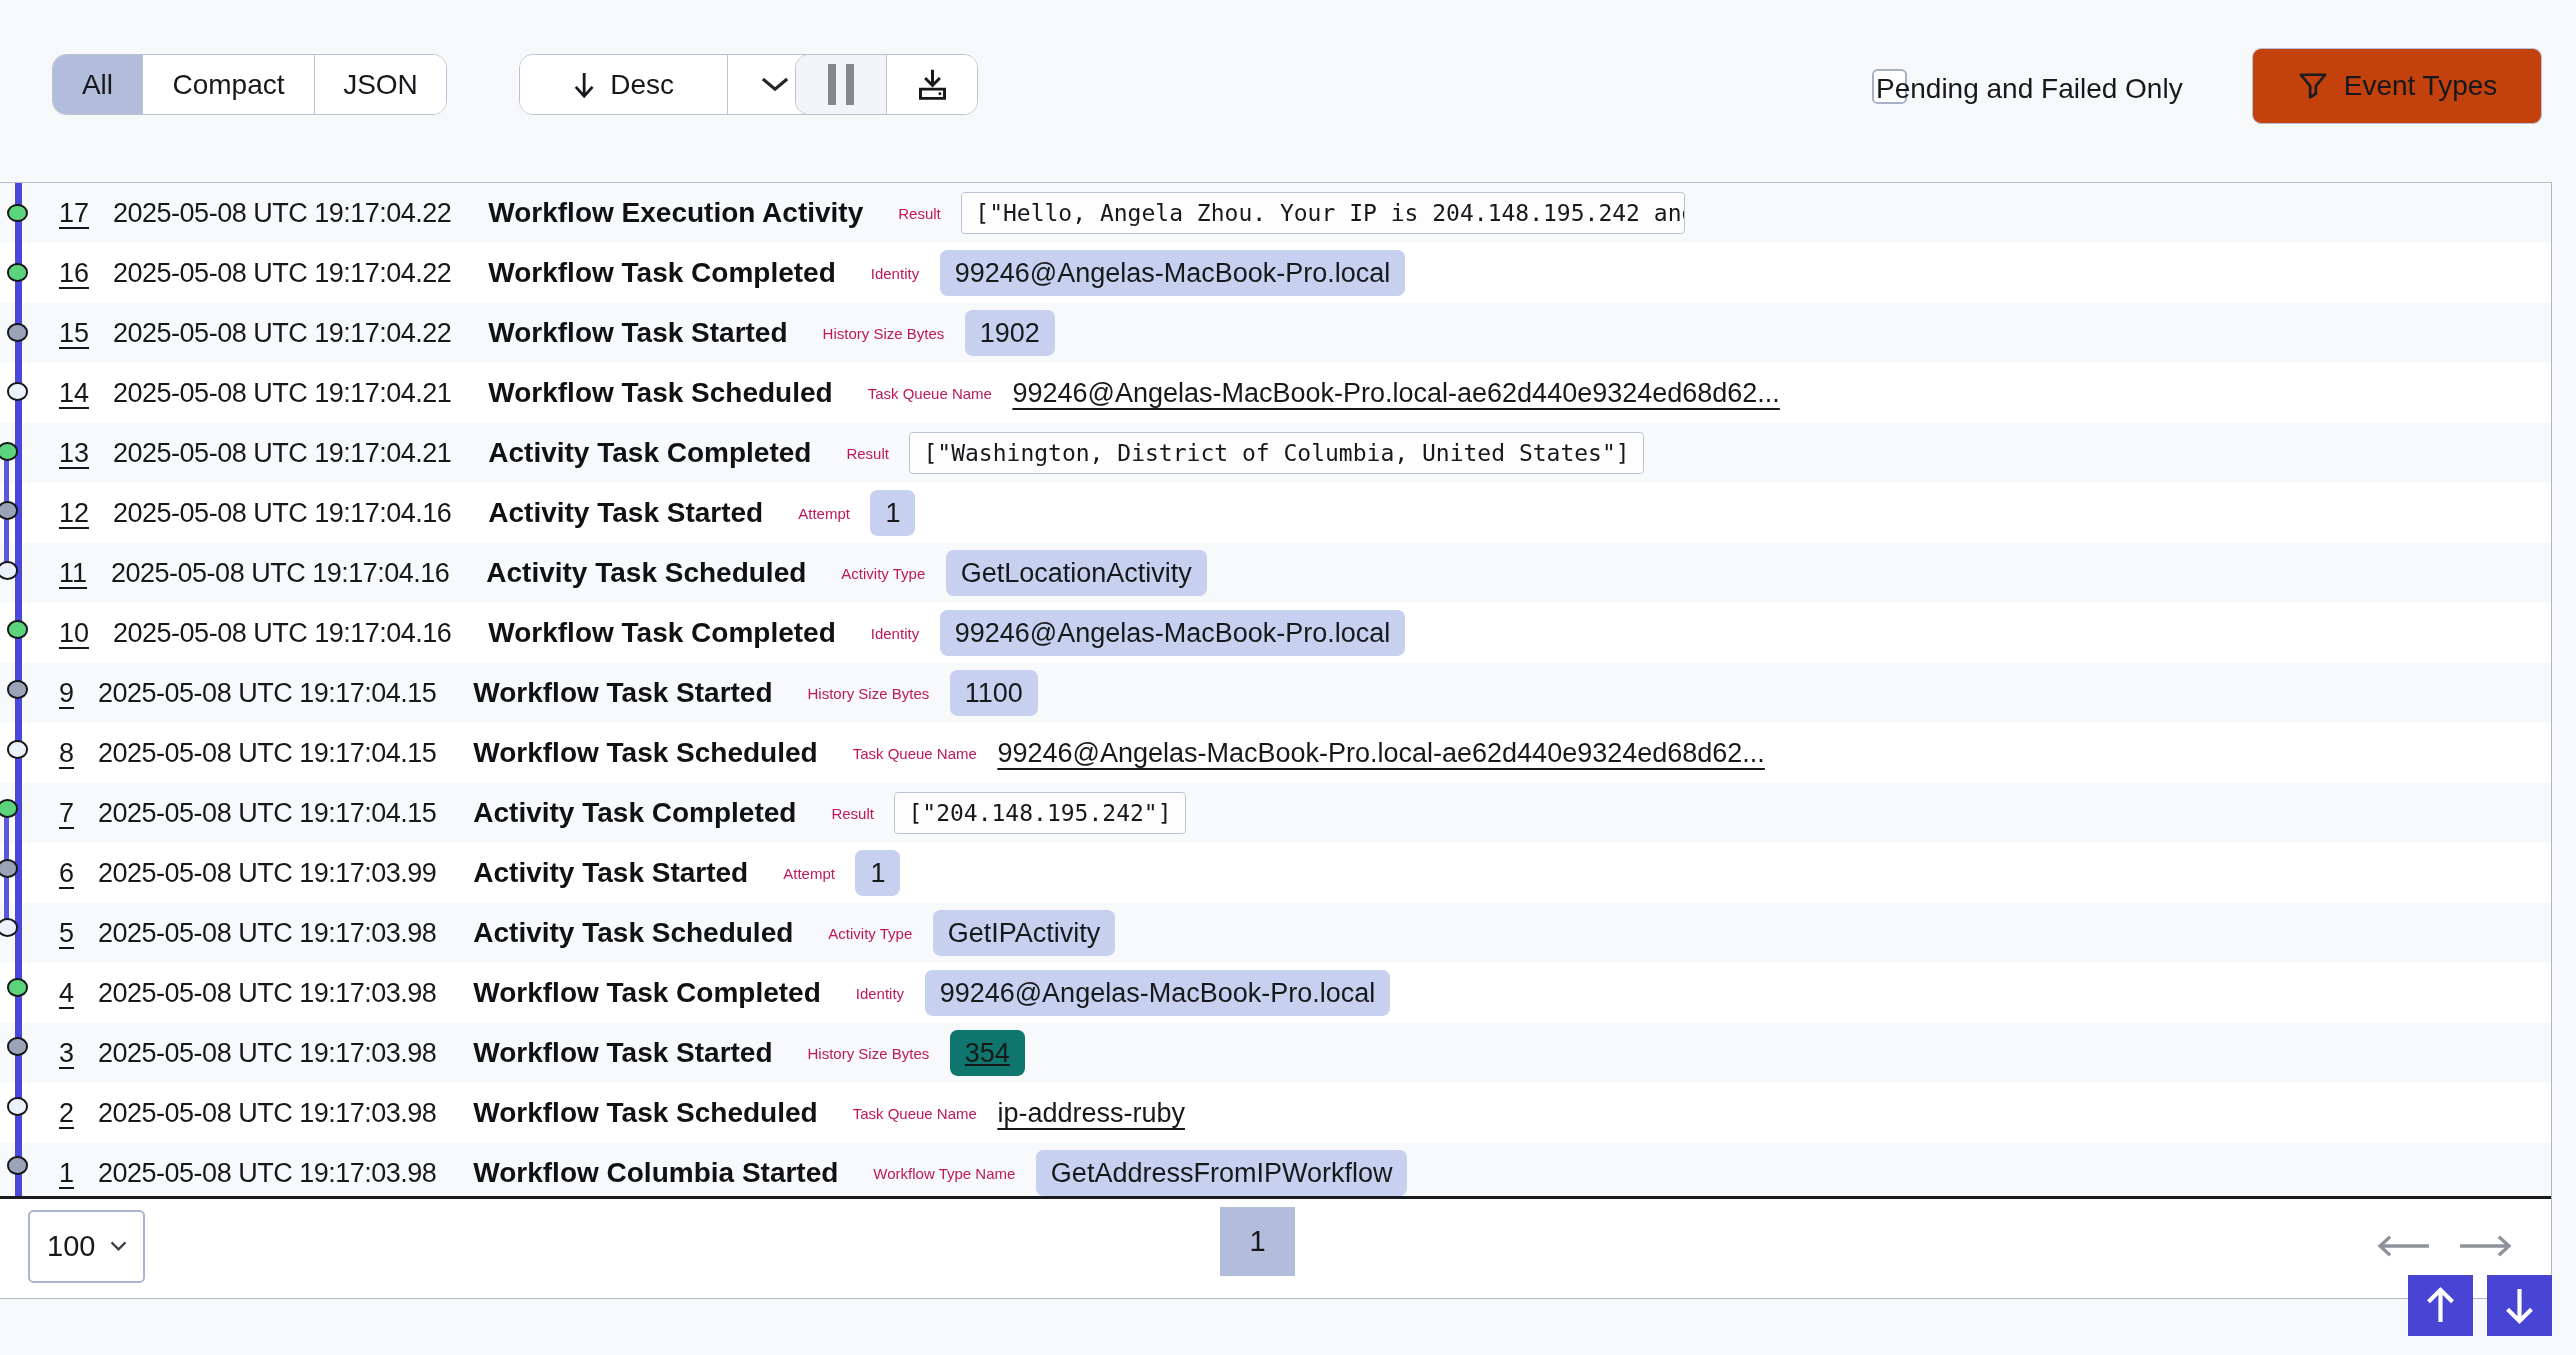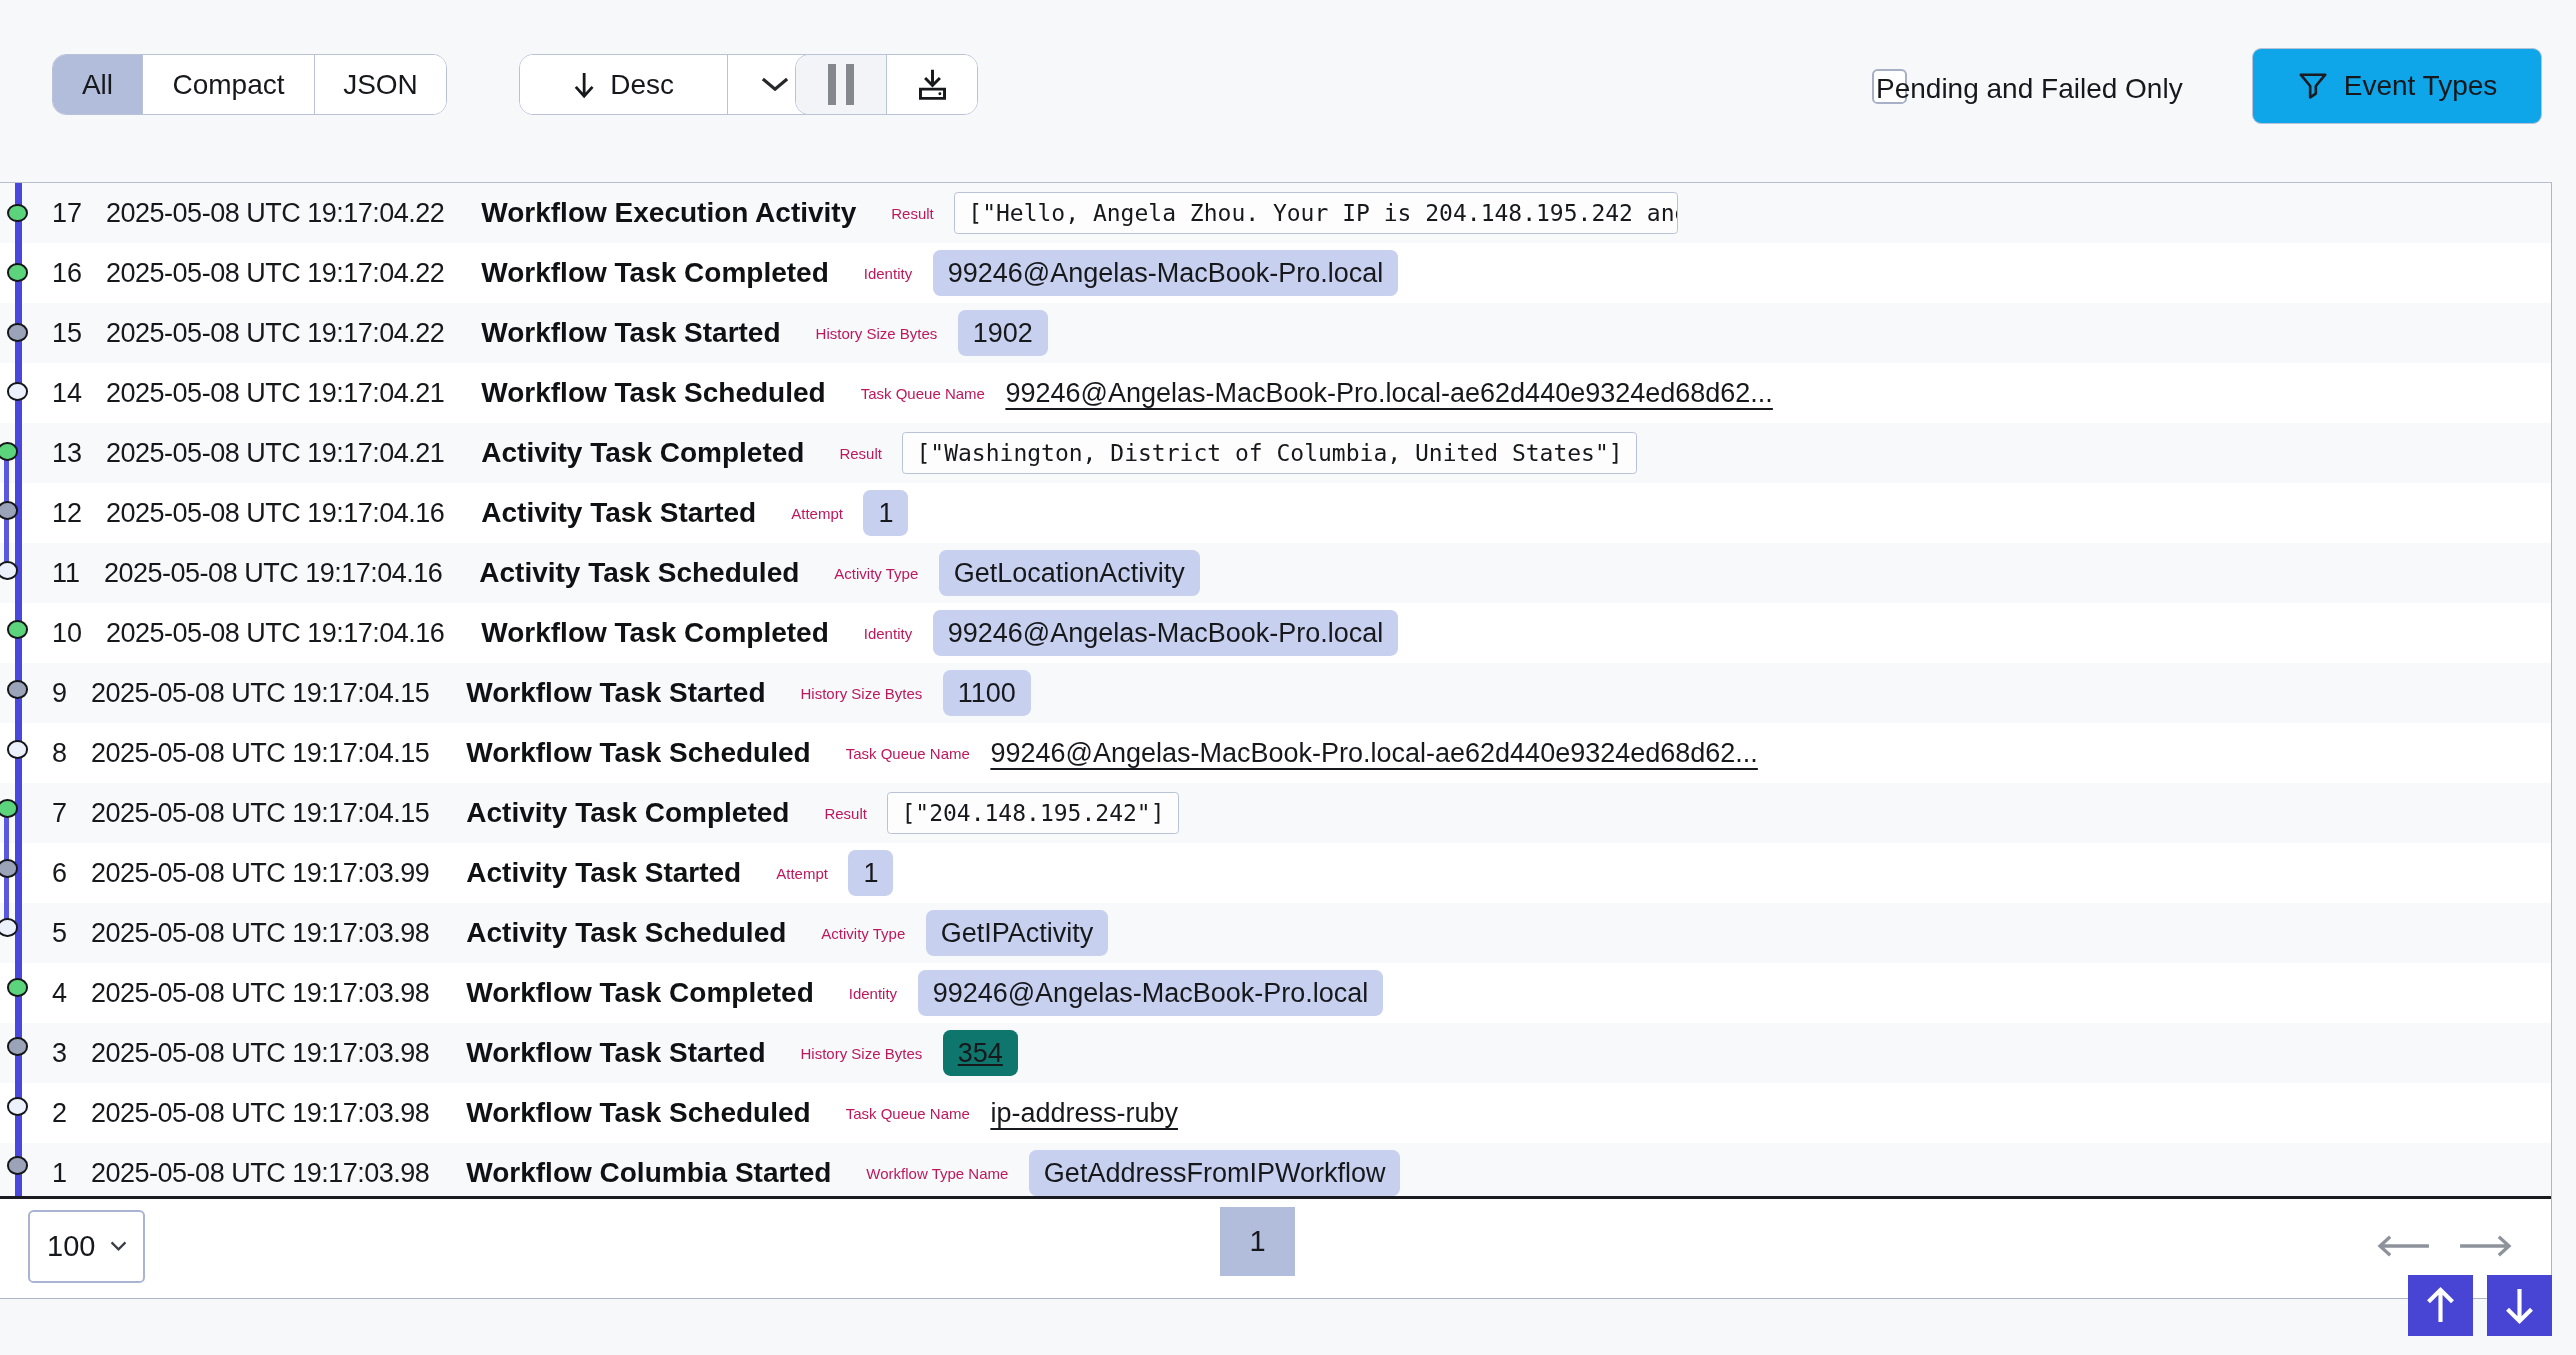--- a/index.html
+++ b/index.html
@@ -20,32 +20,32 @@
   .seg.muted{background:#f2f4f8;}
   #view-group{left:52px;top:54px;}
   #sort-group{left:519px;top:54px;}
   #io-group{left:795px;top:54px;}
   .pause-bar{width:8.4px;height:41px;background:#85888f;display:inline-block;}
   .pause-bar + .pause-bar{margin-left:10.2px;}
   .checkbox{position:absolute;left:1872px;top:69px;width:35px;height:35px;background:#fff;
     border:2.3px solid #a7b0c6;border-radius:5.6px;box-sizing:border-box;cursor:pointer;}
   .chk-label{position:absolute;left:1876px;top:73px;font-size:28px;}
   .evt-btn{position:absolute;left:2252px;top:48px;width:290px;height:76px;box-sizing:border-box;
-    background:#0ea5e9;border:1.9px solid #b9c2d6;border-radius:9.3px;display:flex;align-items:center;
+    background:#c2410c;border:1.9px solid #b9c2d6;border-radius:9.3px;display:flex;align-items:center;
     justify-content:center;gap:15px;font-size:28px;cursor:pointer;}
   
   .panel{position:absolute;top:182px;left:0;width:2552px;height:1117px;background:#fff;
     box-sizing:border-box;border-top:1.9px solid #b7bed0;border-right:1.9px solid #adb5c9;
     border-bottom:1.9px solid #adb5c9;}
   .rows{position:relative;height:1013px;overflow:hidden;}
   .row{position:relative;display:flex;align-items:center;height:60px;padding-left:52px;
     box-sizing:border-box;cursor:pointer;}
   .row.stripe{background:#f8f9fb;}
-  .ev-id{font-size:27px;text-underline-offset:4.7px;
-    text-decoration-thickness:1.9px;margin-right:24px;}
+  .ev-id{font-size:27px;text-decoration:underline;text-underline-offset:4.7px;
+    text-decoration-thickness:1.9px;margin-right:24px;margin-left:7px;}
   .ev-ts{font-size:27px;margin-right:37px;white-space:nowrap;letter-spacing:-0.5px;}
   .ev-name{font-size:28px;font-weight:700;margin-right:35px;white-space:nowrap;color:#101114;}
   .ev-label{font-size:15px;color:#be185d;margin-right:20.5px;white-space:nowrap;}
   .badge{font-size:27px;background:#c7d1ef;border-radius:7.4px;padding:7.4px 15px;white-space:nowrap;}
   .ev-link{font-size:27px;text-decoration:underline;text-underline-offset:5.6px;
     text-decoration-thickness:1.9px;white-space:nowrap;}
   .codebox{font-family:"DejaVu Sans Mono","Liberation Mono",monospace;font-size:23px;
     background:#fdfdfe;border:1.9px solid #b9c3d8;border-radius:3.7px;padding:7.4px 13px;
     white-space:pre;overflow:hidden;box-sizing:border-box;}
   .codebox.clip{max-width:724px;}

